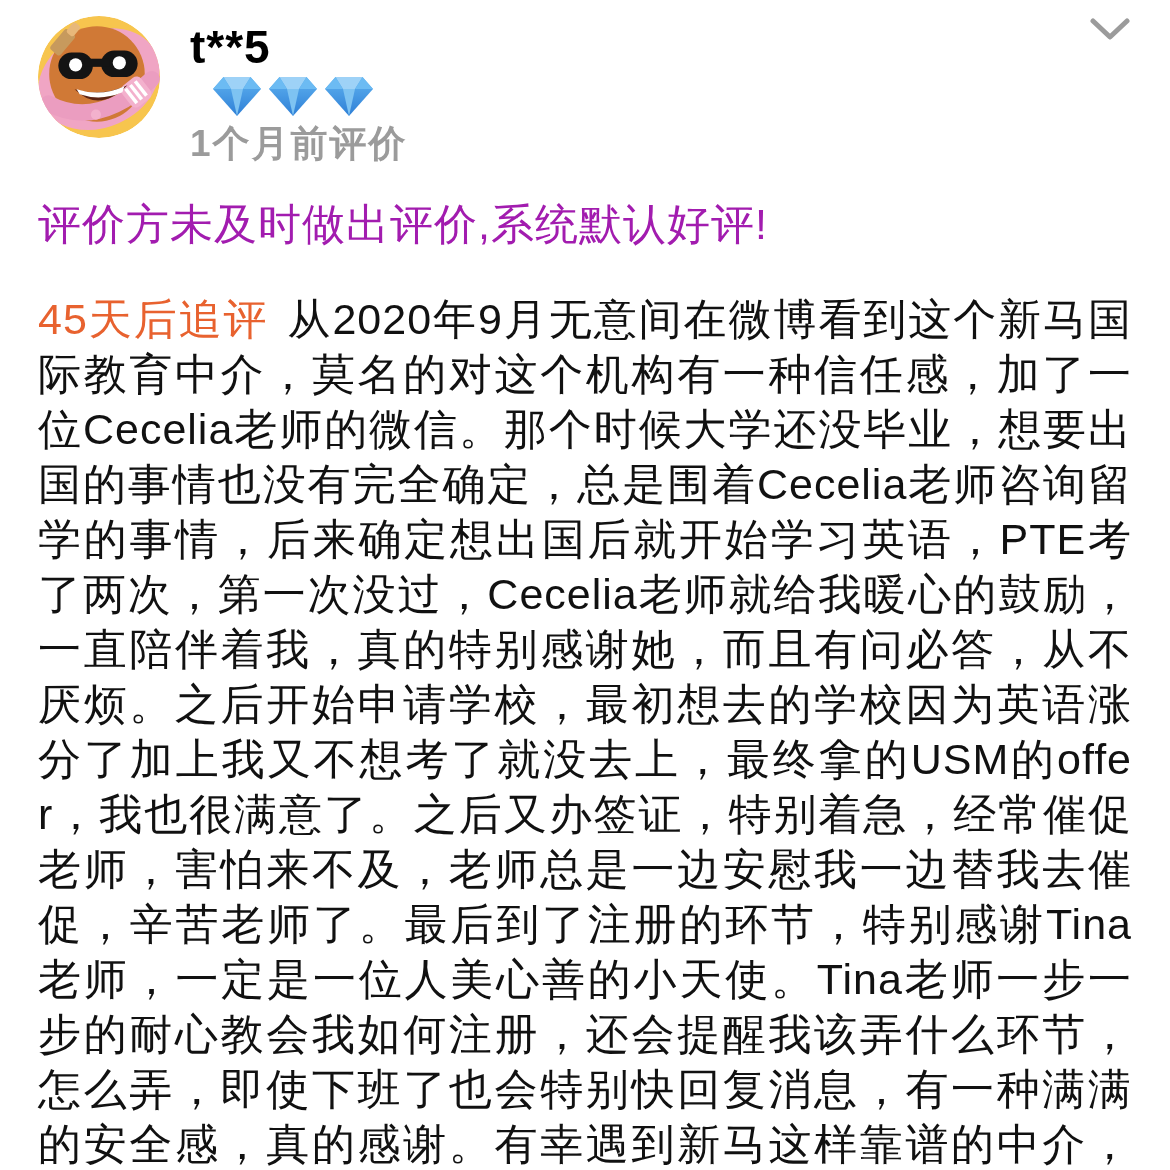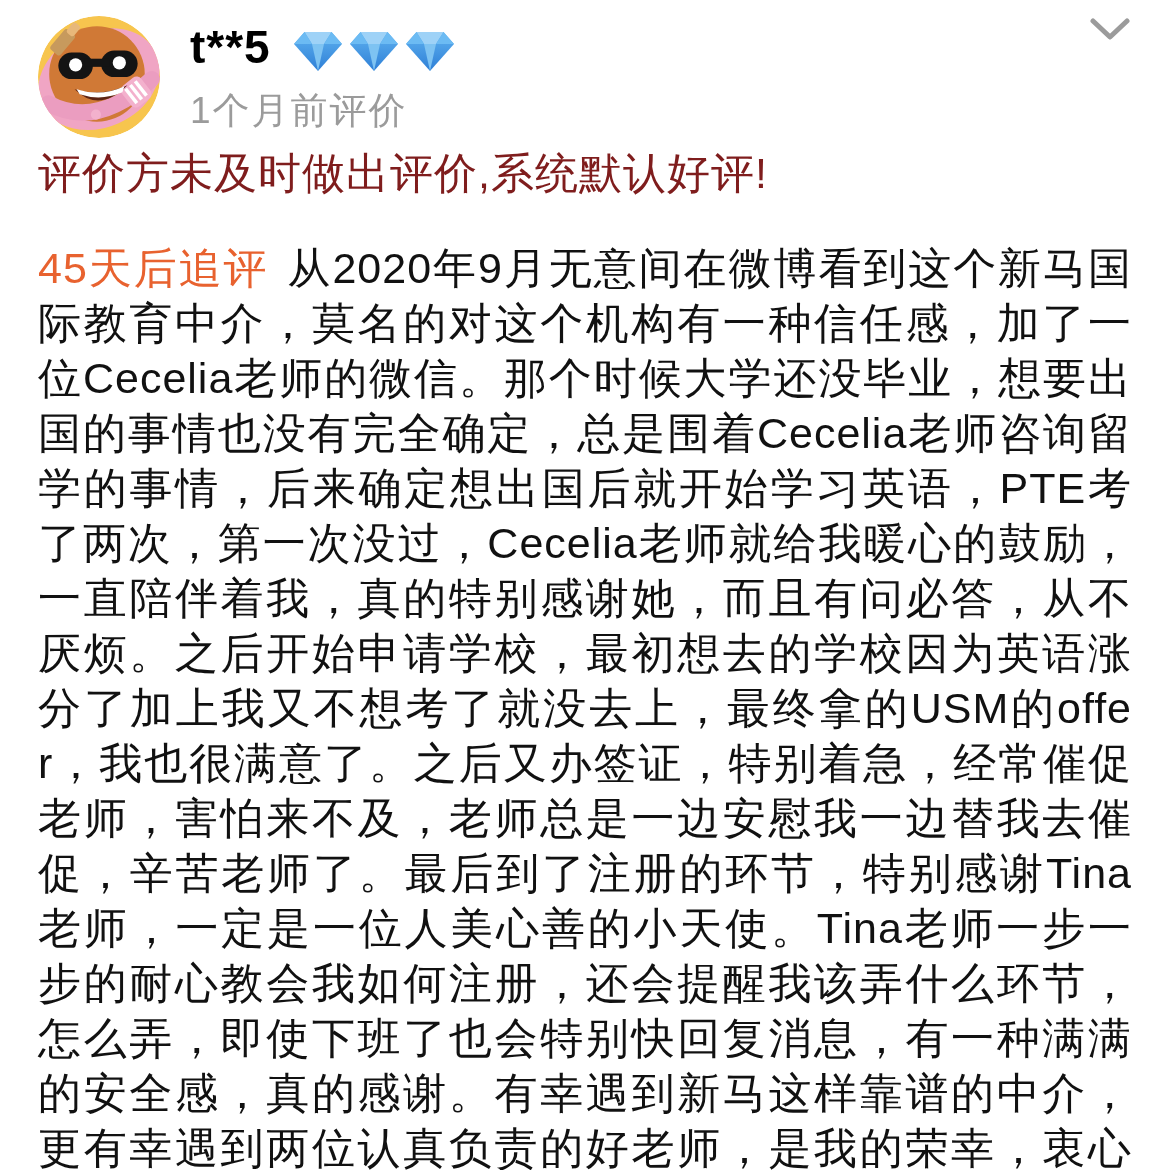--- a/index.html
+++ b/index.html
@@ -30,60 +30,60 @@
     flex: 0 0 auto;
     cursor: pointer;
   }
   .avatar svg { display: block; width: 100%; height: 100%; }
   .user-info {
     margin-left: 30px;
     padding-top: 4px;
   }
   .username-row {
     display: flex;
-    align-items: flex-end;
+    align-items: flex-start;
+    flex-direction: column;
   }
   .username {
     font-size: 46px;
     font-weight: 700;
     letter-spacing: 1px;
     color: #000000;
   }
   .diamonds {
     display: flex;
     align-items: center;
     margin-left: 20px;
   }
   .diamonds .diamond { margin-right: 2px; display: inline-flex; }
   .review-time {
-    margin-top: 12px;
     font-size: 37px;
     letter-spacing: 2px;
     color: #9b9b9b;
-    font-weight: 400;
+    font-weight: 700;
   }
   .chevron {
     position: absolute;
     right: 0;
     top: 12px;
     width: 44px;
     height: 36px;
     cursor: pointer;
     display: flex;
     align-items: center;
     justify-content: center;
   }
   
   .system-note {
-    margin-top: 8px;
+    margin-top: 28px;
     font-size: 43px;
     line-height: 55px;
     letter-spacing: 1px;
     font-weight: 500;
-    color: #7f1d1d;
+    color: #a21caf;
   }
   .followup {
     margin-top: 40px;
     font-size: 43px;
     line-height: 55px;
     letter-spacing: 1px;
     font-weight: 500;
     text-align: justify;
     color: #111111;
     word-break: break-all;

